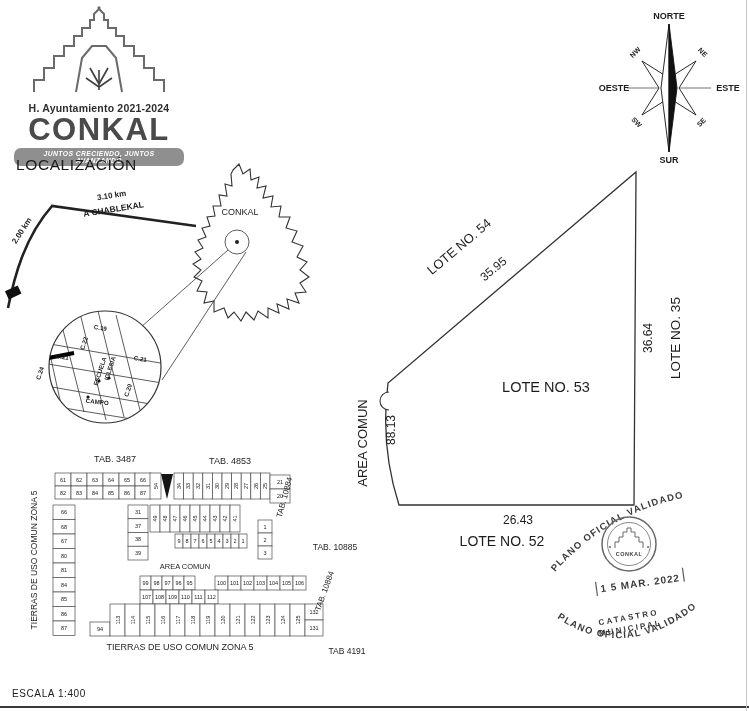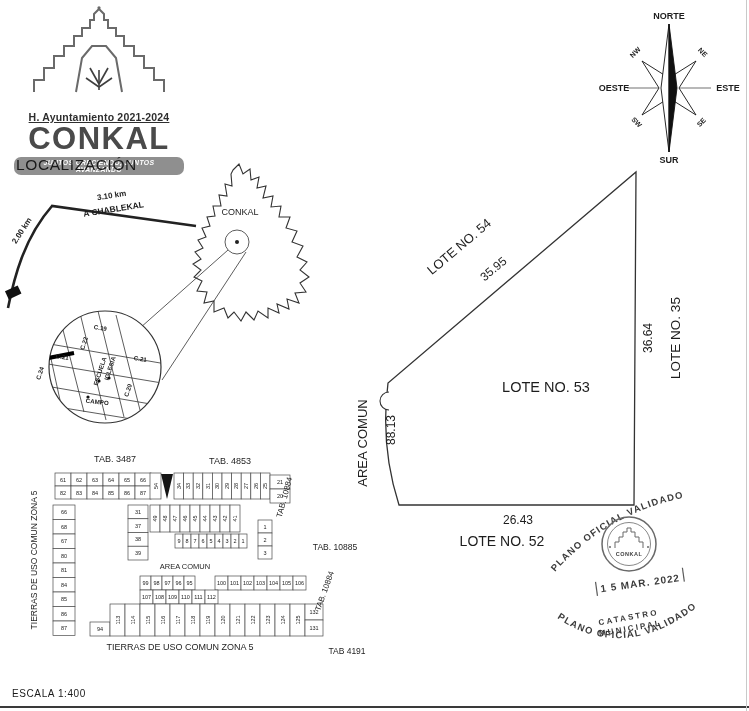--- a/index.html
+++ b/index.html
@@ -1,20 +1,20 @@
 <!DOCTYPE html>
 <html><head>
 <meta charset="utf-8">
 <style>
   html,body{margin:0;padding:0;background:#eee;}
   .page{position:relative;width:749px;height:711px;background:#fff;font-family:"Liberation Sans",sans-serif;overflow:hidden;}
   .page svg{position:absolute;}
   svg text{font-family:"Liberation Sans",sans-serif;fill:#1d1d1d;}
   .logo-wrap{position:absolute;left:14px;top:6px;width:170px;text-align:center;}
-  .gov{font-size:10.5px;font-weight:bold;color:#2e2e2e;letter-spacing:.2px;margin-top:13px;text-decoration:underline;}
+  .gov{font-size:10.5px;font-weight:bold;color:#2e2e2e;letter-spacing:.2px;margin-top:4px;}
   .conkal{font-size:31px;font-weight:800;letter-spacing:1.5px;color:#4a4a4a;line-height:1.02;}
   .slogan{display:inline-block;background:#8f8f8f;color:#fff;font-size:6.8px;font-style:italic;font-weight:bold;padding:2px 7px;border-radius:7px;letter-spacing:.4px;margin-top:2px;}
   .loc-title{position:absolute;left:16px;top:156px;font-size:15.5px;letter-spacing:.6px;color:#1a1a1a;}
   .escala{position:absolute;left:12px;top:688px;font-size:10px;letter-spacing:.6px;color:#1a1a1a;}
   .bottom-line{position:absolute;left:0;top:706px;width:749px;height:2px;background:#3a3a3a;}
   .edge-line{position:absolute;left:746px;top:0;width:1px;height:711px;background:#c9c9c9;}
   .thin{stroke:#333;stroke-width:.8;fill:none;}
   #plat-cells rect{fill:#fff;stroke:#4a4a4a;stroke-width:.7;}
   #plat-cells text{fill:#222;}
   .stamp{opacity:.88;}

